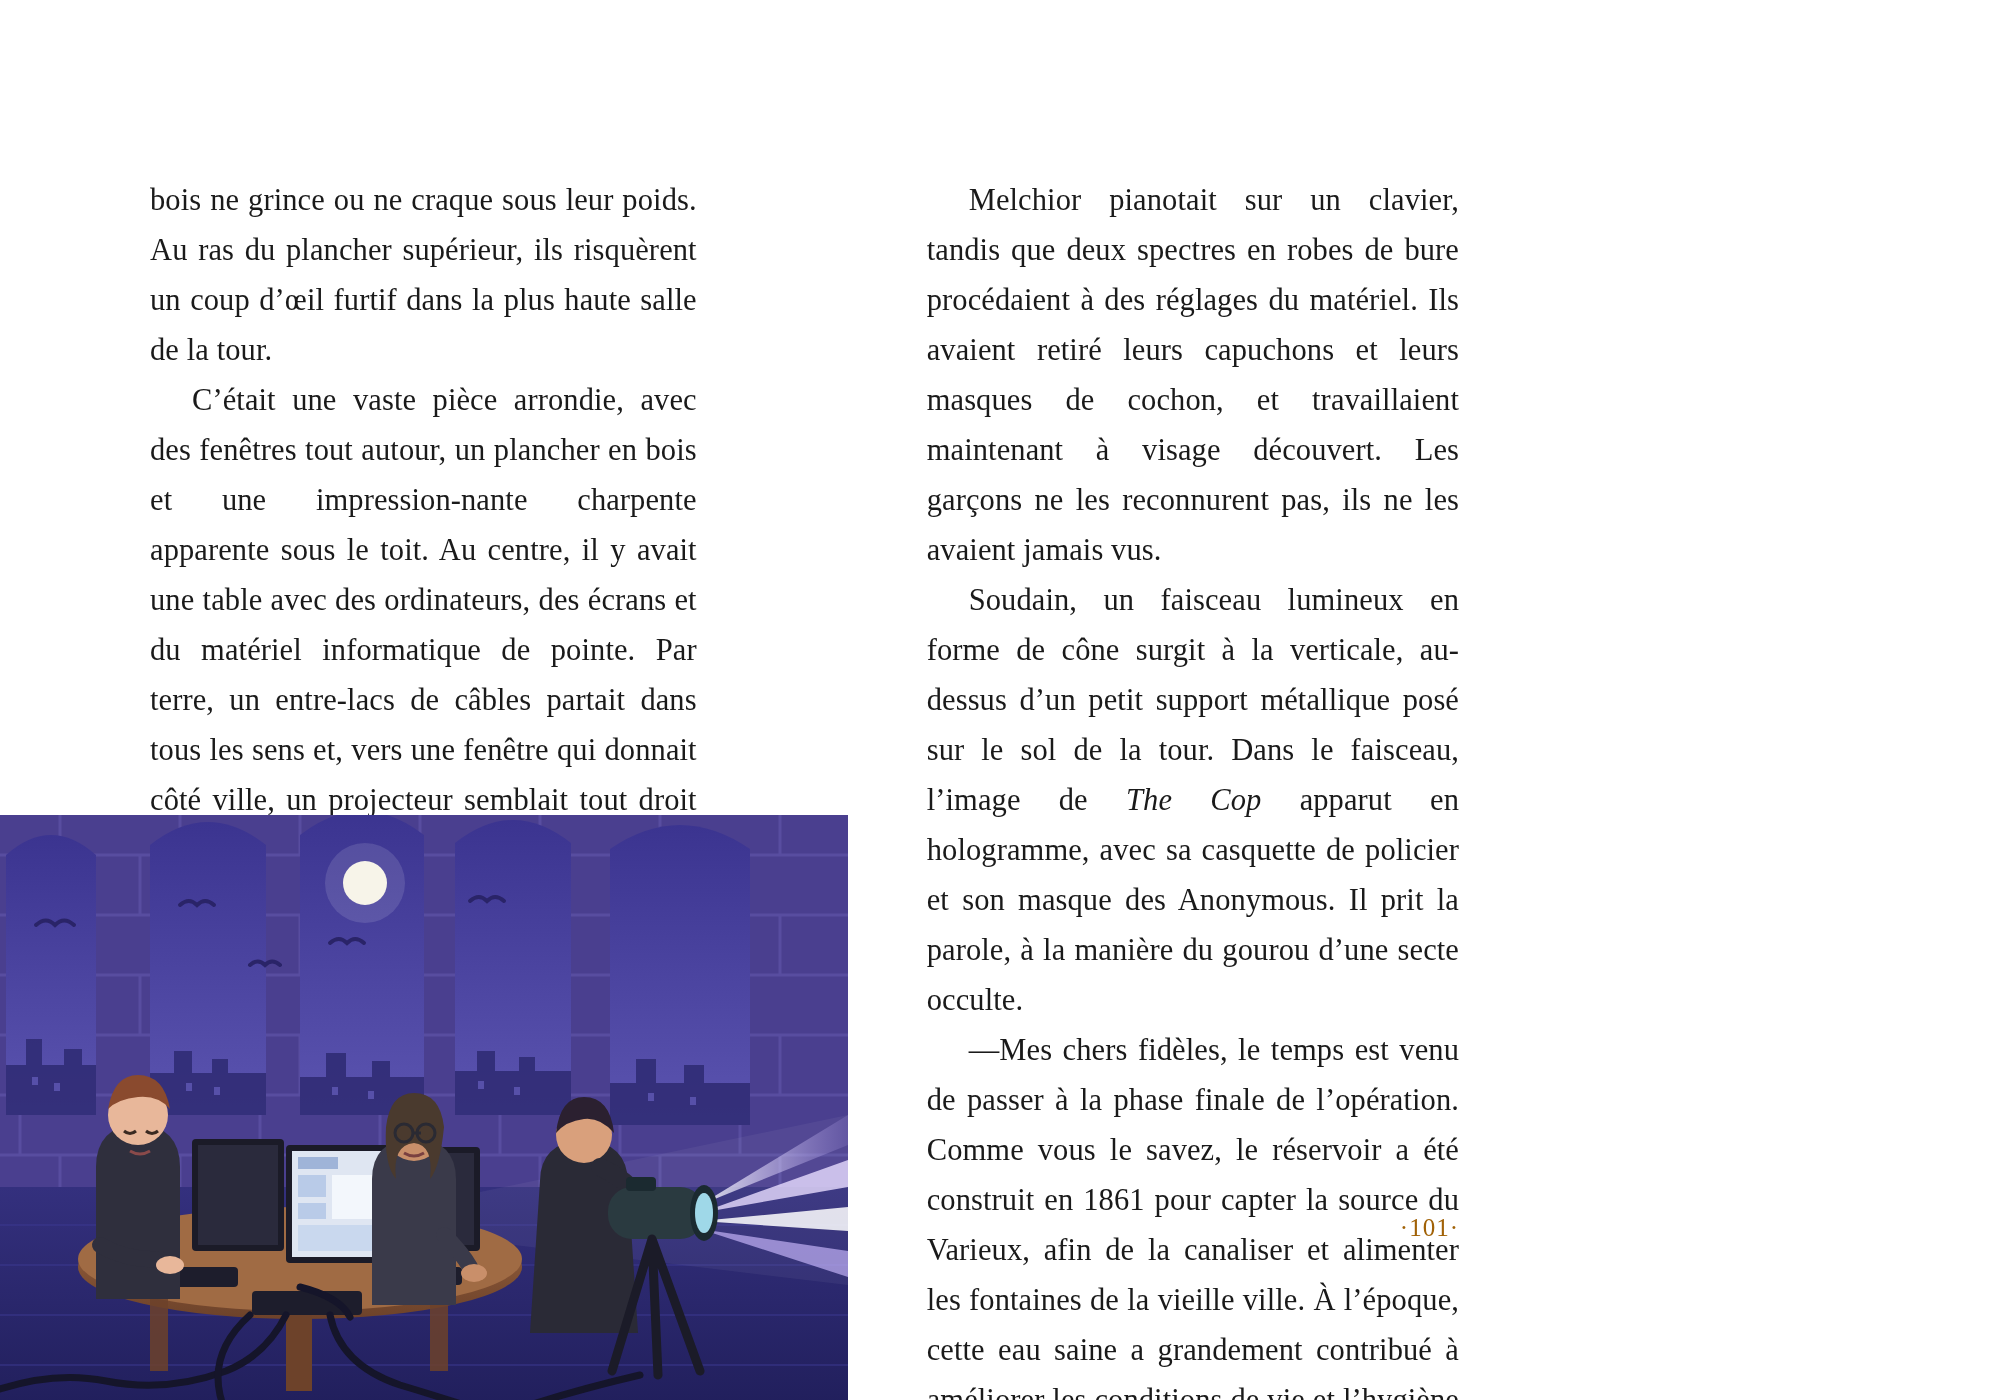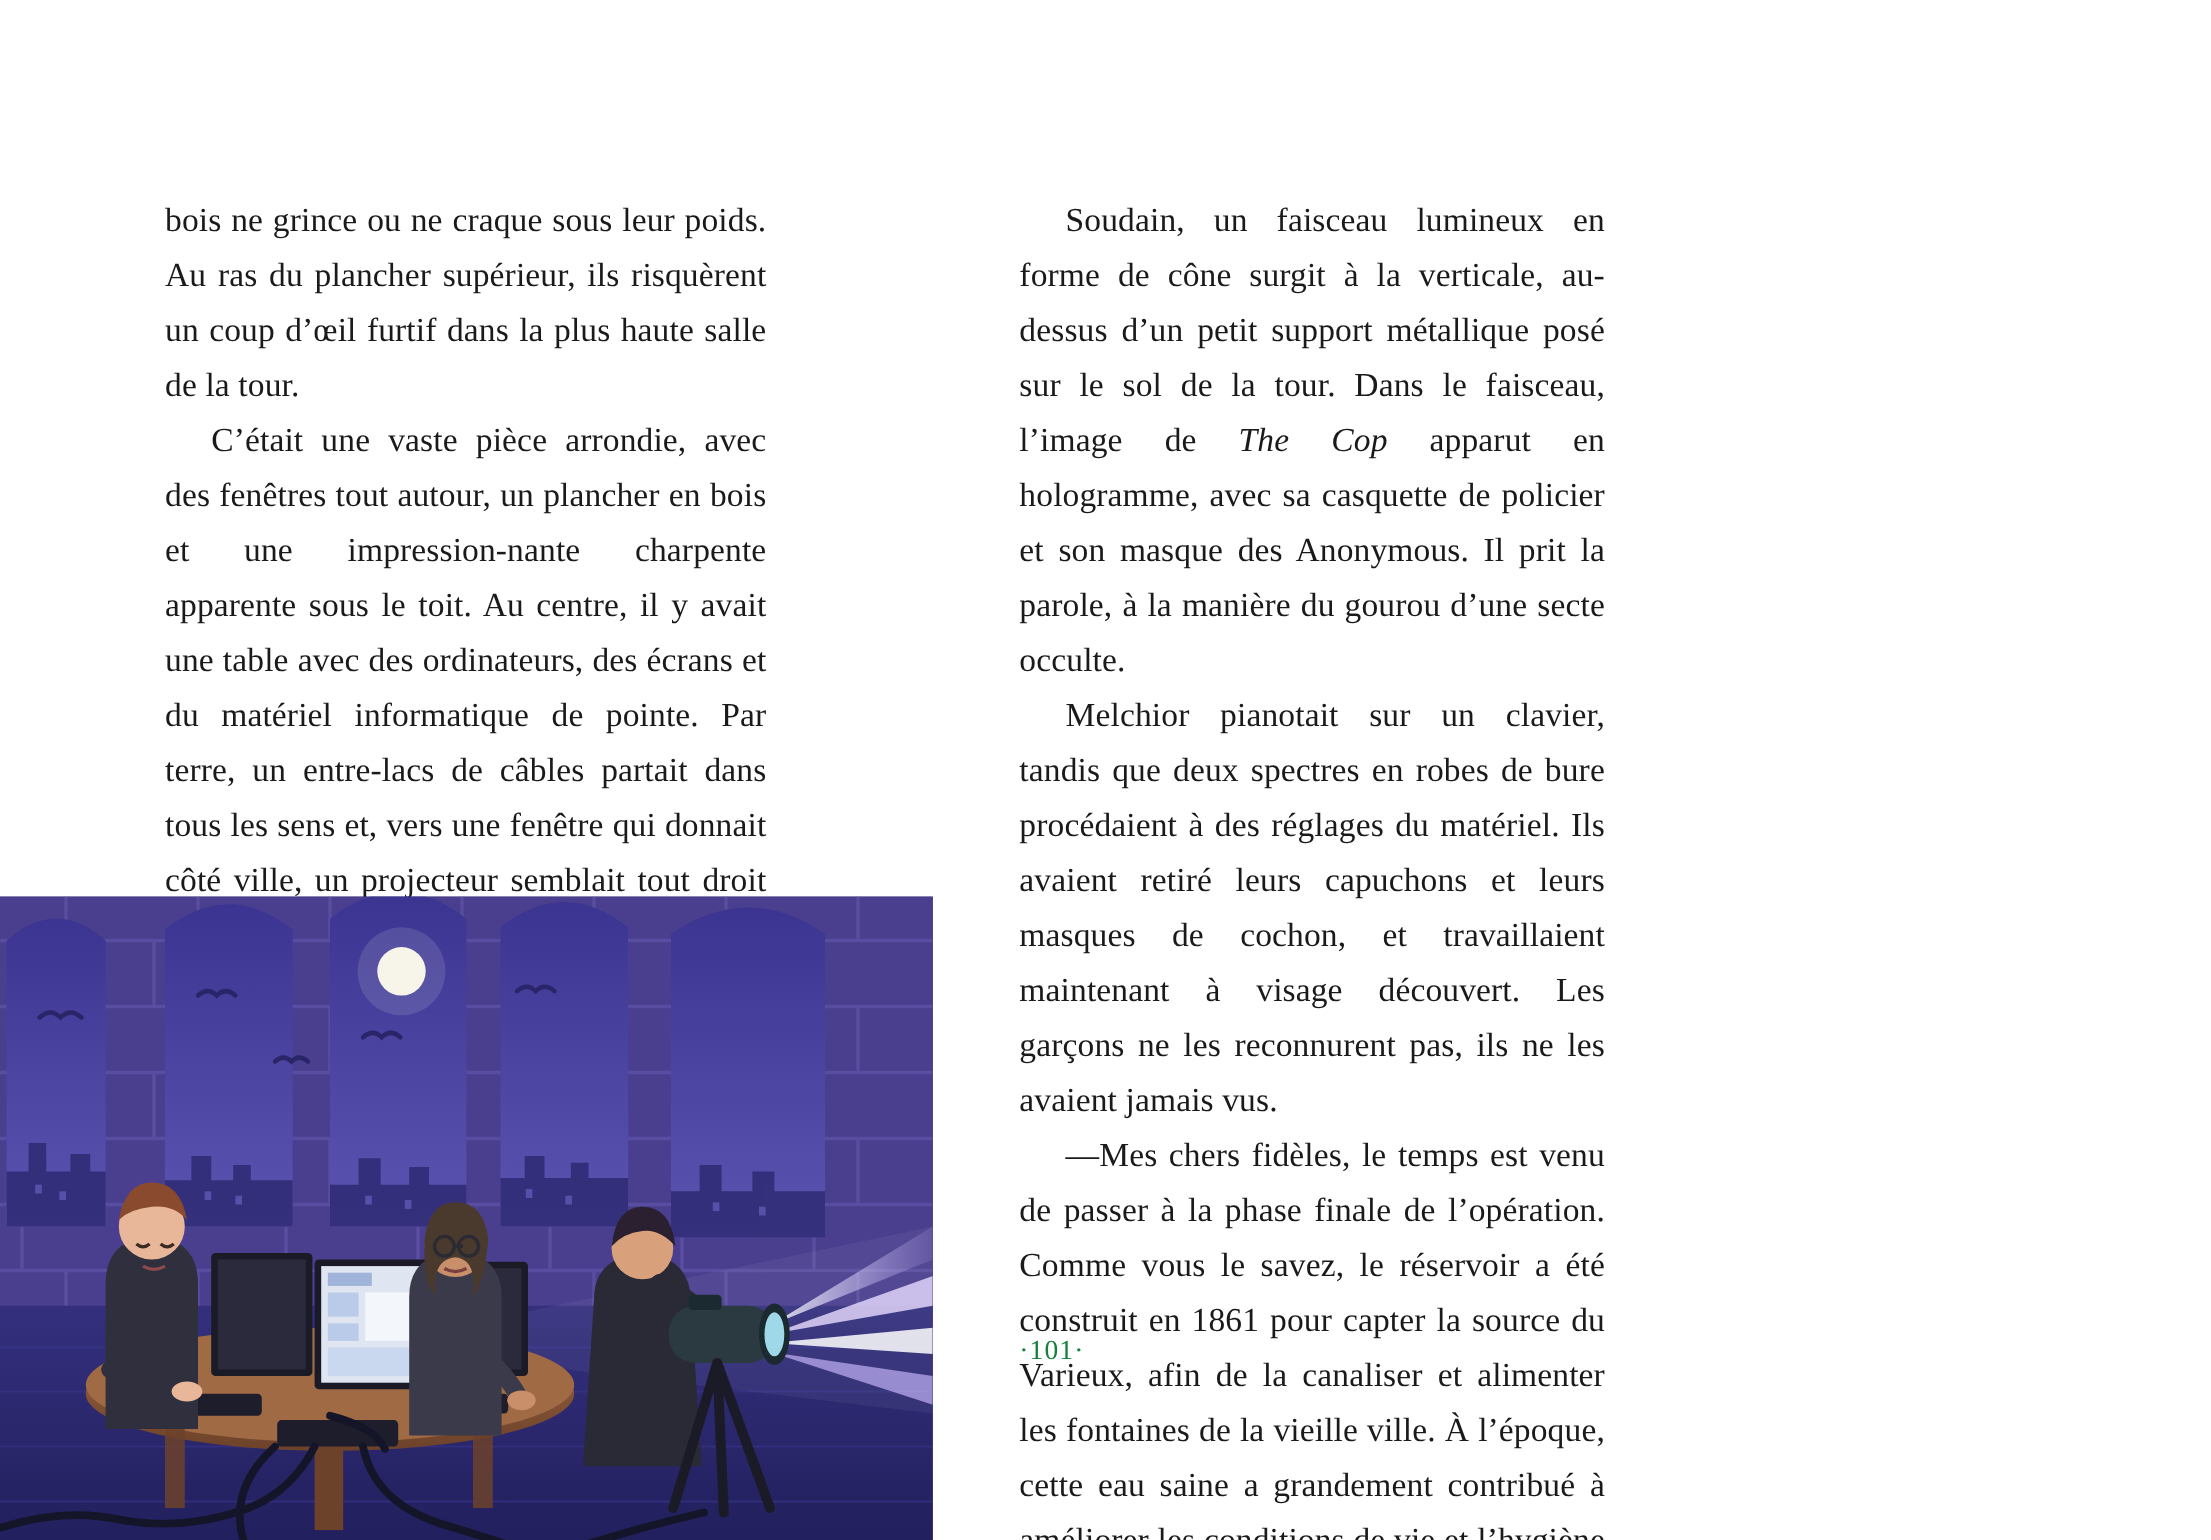--- a/index.html
+++ b/index.html
@@ -62,24 +62,24 @@
     overflow: hidden;
     background: #2b2566;
   }
   .illu-svg { display: block; }
   
   .folio {
     position: absolute;
     bottom: 98px;
     left: 0;
     width: 100%;
-    text-align: left;
+    text-align: right;
     font-size: 25px;
     letter-spacing: 1px;
-    color: #15803d;
+    color: #a16207;
   }
 </style>
 </head>
 <body>
 
 <div class="spread">
 
   <div class="page page-left">
     <div class="body-text">
       <p class="noindent">bois ne grince ou ne craque sous leur poids. Au ras du plancher supérieur, ils risquèrent un coup d’œil furtif dans la plus haute salle de la tour.</p>
@@ -253,24 +253,24 @@
           <path d="M640 560 q-60 14 -110 30"></path>
           <path d="M300 472 q40 10 50 30"></path>
         </g>
       </svg>
     </div>
   </div>
 
   <div class="page page-right">
     <div class="body-text">
       <p class="indent">
-        <span>Soudain, un faisceau lumineux en forme de cône surgit à la verticale, au-dessus d’un petit support métallique posé sur le sol de la tour. Dans le faisceau, l’image de </span><em>The Cop</em><span> apparut en hologramme, avec sa casquette de policier et son masque des Anonymous. Il prit la parole, à la manière du gourou d’une secte occulte.</span>
+        <span>Melchior pianotait sur un clavier, tandis que deux spectres en robes de bure procédaient à des réglages du matériel. Ils avaient retiré leurs capuchons et leurs masques de cochon, et travaillaient maintenant à visage découvert. Les garçons ne les reconnurent pas, ils ne les avaient jamais vus.</span>
       </p>
       <p class="indent">
-        <span>Melchior pianotait sur un clavier, tandis que deux spectres en robes de bure procédaient à des réglages du matériel. Ils avaient retiré leurs capuchons et leurs masques de cochon, et travaillaient maintenant à visage découvert. Les garçons ne les reconnurent pas, ils ne les avaient jamais vus.</span>
+        <span>Soudain, un faisceau lumineux en forme de cône surgit à la verticale, au-dessus d’un petit support métallique posé sur le sol de la tour. Dans le faisceau, l’image de </span><em>The Cop</em><span> apparut en hologramme, avec sa casquette de policier et son masque des Anonymous. Il prit la parole, à la manière du gourou d’une secte occulte.</span>
       </p>
       <p class="indent">
         <span>—Mes chers fidèles, le temps est venu de passer à la phase finale de l’opération. Comme vous le savez, le réservoir a été construit en 1861 pour capter la source du Varieux, afin de la canaliser et alimenter les fontaines de la vieille ville. À l’époque, cette eau saine a grandement contribué à améliorer les conditions de vie et l’hygiène des habitants du quartier, qui l’ont</span>
       </p>
     </div>
     <div class="folio">·101·</div>
   </div>
 
 </div>
 

